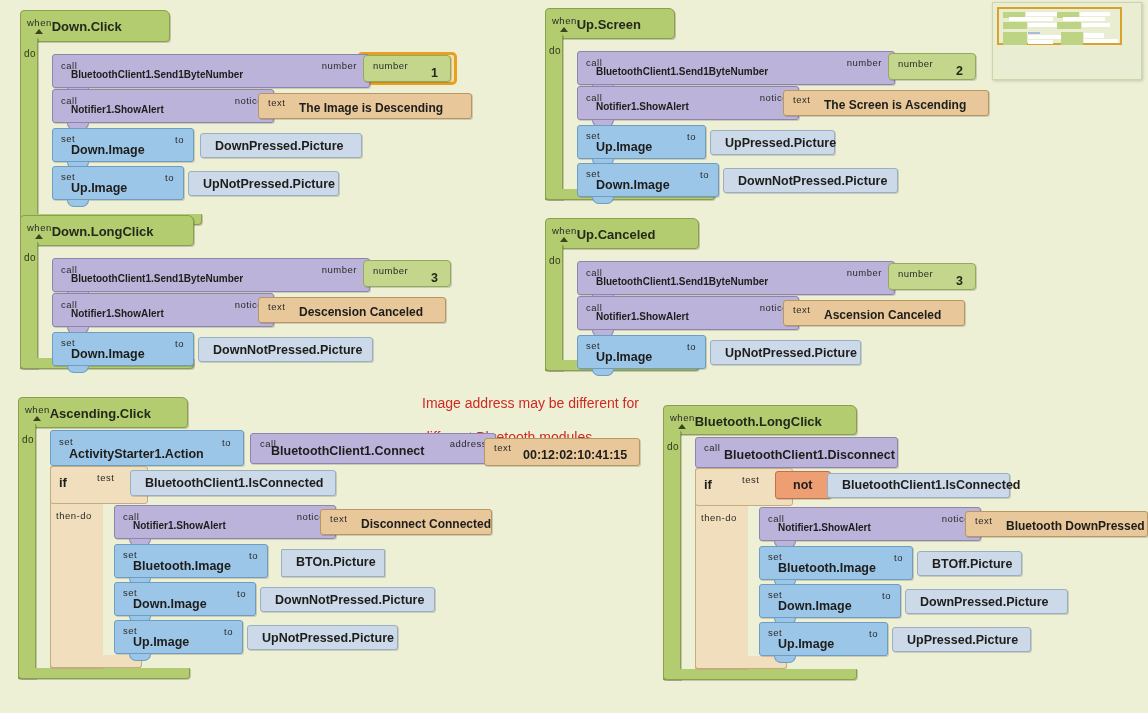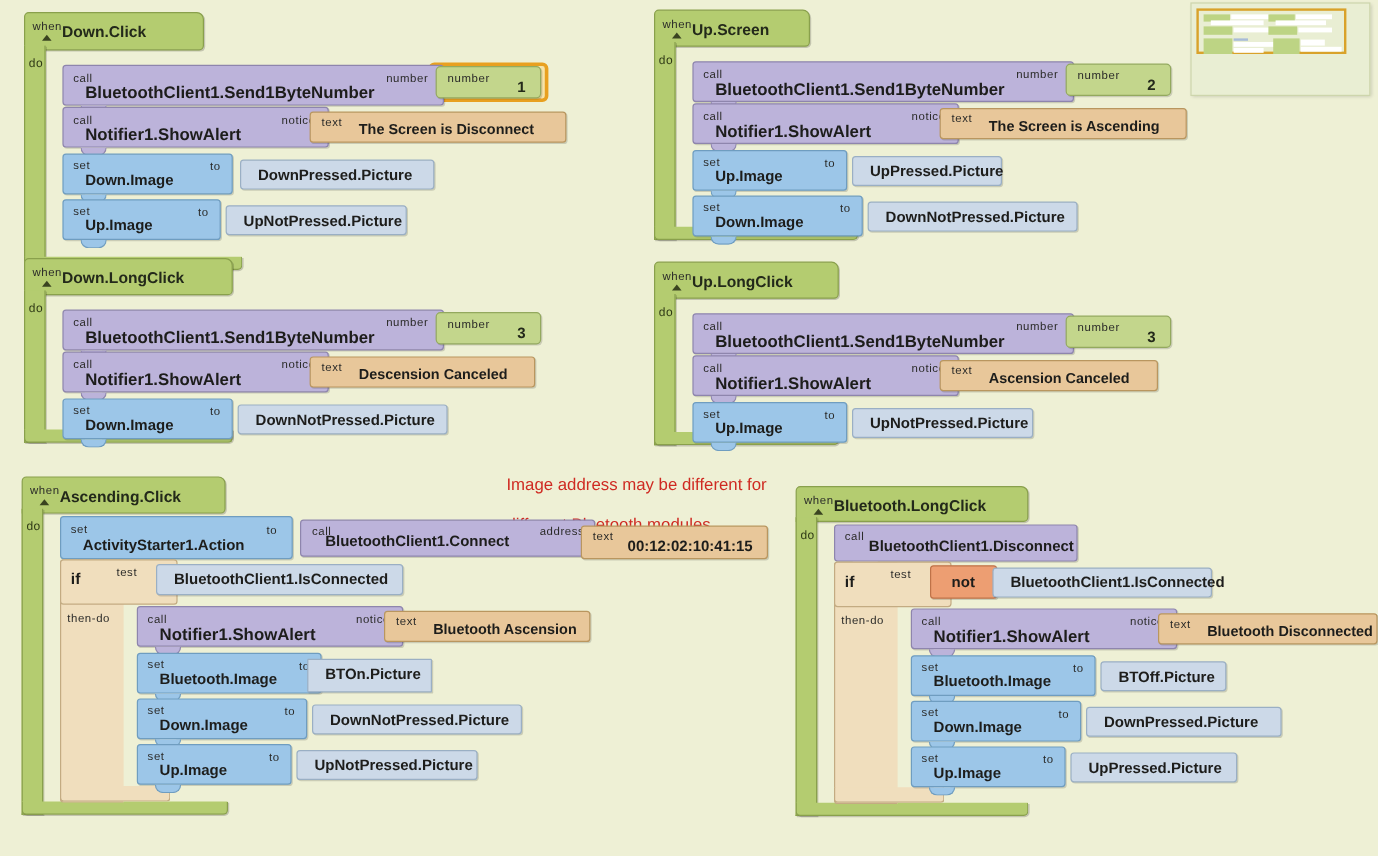--- a/index.html
+++ b/index.html
@@ -40,21 +40,21 @@
   }
   .call{background:#bcb3da;border:1px solid #8e85ad;}
   .setb{background:#9cc6e8;border:1px solid #6f9dc0;}
   .getb{background:#ccd9e8;border:1px solid #9aafc4;}
   .ctrl{background:#f0debd;border:1px solid #c3ab82;}
   .textv{background:#e8c79a;border:1px solid #b9965f;}
   .numv{background:#c3d68c;border:1px solid #93a95e;}
   .notv{background:#ed9e72;border:1px solid #bf7248;}
 
   .lbl-sm{font-size:9.5px;color:#2a2a28;letter-spacing:.5px;white-space:nowrap;}
-  .lbl-main{font-size:14px;font-weight:bold;color:#1d1d1b;white-space:nowrap;}
+  .lbl-main{font-size:10px;font-weight:bold;color:#1d1d1b;white-space:nowrap;}
   .lbl-main-n{font-size:12.5px;font-weight:bold;color:#23291a;white-space:nowrap;}
 
   
   .bump{
     position:absolute;left:14px;width:20px;height:6px;
     border-radius:0 0 8px 8px;
   }
 
   
   .sel{
@@ -111,21 +111,21 @@
     </div>
 
     <div class="row call" style="left:32px;top:79px;width:222px;height:34px;">
       <span class="lbl-sm" style="position:absolute;left:8px;top:5px;">call</span>
       <span class="lbl-main" style="position:absolute;left:18px;top:14px;">Notifier1.ShowAlert</span>
       <span class="lbl-sm" style="position:absolute;right:10px;top:5px;">notice</span>
       <div class="bump" style="background:#bcb3da;border:1px solid #8e85ad;border-top:none;top:33px;"></div>
     </div>
     <div class="row textv" style="left:238px;top:83px;width:214px;height:26px;border-radius:3px;">
       <span class="lbl-sm" style="position:absolute;left:9px;top:3px;">text</span>
-      <span class="lbl-main" style="position:absolute;left:40px;top:7px;font-size:12px;">The Screen is Disconnect</span>
+      <span class="lbl-main" style="position:absolute;left:40px;top:7px;font-size:12px;">The Image is Descending</span>
     </div>
 
     <div class="row setb" style="left:32px;top:118px;width:142px;height:34px;">
       <span class="lbl-sm" style="position:absolute;left:8px;top:4px;">set</span>
       <span class="lbl-main" style="position:absolute;left:18px;top:14px;font-size:12.5px;">Down.Image</span>
       <span class="lbl-sm" style="position:absolute;right:9px;top:5px;">to</span>
       <div class="bump" style="background:#9cc6e8;border:1px solid #6f9dc0;border-top:none;top:33px;"></div>
     </div>
     <div class="row getb" style="left:180px;top:123px;width:162px;height:25px;border-radius:3px;">
       <span class="lbl-main" style="position:absolute;left:14px;top:5px;font-size:12.5px;">DownPressed.Picture</span>
@@ -246,21 +246,21 @@
     </div>
   </div>
 
   <div class="blk" style="left:545px;top:218px;">
     <div class="event" style="position:relative;width:152px;height:29px;border-radius:4px 6px 4px 0;">
       <div class="event-head">
         <div class="kw-stack">
             <span class="lbl-sm">when</span>
             <span class="tri"></span>
           </div>
-        <span class="ev-title">Up.LongClick</span>
+        <span class="ev-title">Up.Canceled</span>
       </div>
     </div>
     <div class="event" style="position:absolute;left:0;top:27px;width:16px;height:125px;border-radius:0;border-top:none;"></div>
     <div class="event" style="position:absolute;left:0;top:142px;width:152px;height:10px;border-radius:0 0 4px 4px;border-top:none;"></div>
     <span class="do-label" style="left:4px;top:37px;">do</span>
 
     <div class="row call" style="left:32px;top:43px;width:318px;height:34px;">
       <span class="lbl-sm" style="position:absolute;left:8px;top:5px;">call</span>
       <span class="lbl-main" style="position:absolute;left:18px;top:14px;">BluetoothClient1.Send1ByteNumber</span>
       <span class="lbl-sm" style="position:absolute;right:12px;top:5px;">number</span>
@@ -342,30 +342,30 @@
     </div>
 
     <div class="row call" style="left:96px;top:108px;width:222px;height:34px;">
       <span class="lbl-sm" style="position:absolute;left:8px;top:5px;">call</span>
       <span class="lbl-main" style="position:absolute;left:18px;top:14px;">Notifier1.ShowAlert</span>
       <span class="lbl-sm" style="position:absolute;right:10px;top:5px;">notice</span>
       <div class="bump" style="background:#bcb3da;border:1px solid #8e85ad;border-top:none;top:33px;"></div>
     </div>
     <div class="row textv" style="left:302px;top:112px;width:172px;height:26px;border-radius:3px;">
       <span class="lbl-sm" style="position:absolute;left:9px;top:3px;">text</span>
-      <span class="lbl-main" style="position:absolute;left:40px;top:7px;font-size:12px;">Bluetooth Ascension</span>
+      <span class="lbl-main" style="position:absolute;left:40px;top:7px;font-size:12px;">Disconnect Connected</span>
     </div>
 
     <div class="row setb" style="left:96px;top:147px;width:154px;height:34px;">
       <span class="lbl-sm" style="position:absolute;left:8px;top:4px;">set</span>
       <span class="lbl-main" style="position:absolute;left:18px;top:14px;font-size:12.5px;">Bluetooth.Image</span>
       <span class="lbl-sm" style="position:absolute;right:9px;top:5px;">to</span>
       <div class="bump" style="background:#9cc6e8;border:1px solid #6f9dc0;border-top:none;top:33px;"></div>
     </div>
-    <div class="row getb" style="left:238px;top:152px;width:104px;height:28px;border-radius:1px;">
+    <div class="row getb" style="left:263px;top:152px;width:104px;height:28px;border-radius:1px;">
       <span class="lbl-main" style="position:absolute;left:14px;top:5px;font-size:12.5px;">BTOn.Picture</span>
     </div>
 
     <div class="row setb" style="left:96px;top:185px;width:142px;height:34px;">
       <span class="lbl-sm" style="position:absolute;left:8px;top:4px;">set</span>
       <span class="lbl-main" style="position:absolute;left:18px;top:14px;font-size:12.5px;">Down.Image</span>
       <span class="lbl-sm" style="position:absolute;right:9px;top:5px;">to</span>
       <div class="bump" style="background:#9cc6e8;border:1px solid #6f9dc0;border-top:none;top:33px;"></div>
     </div>
     <div class="row getb" style="left:242px;top:190px;width:175px;height:25px;border-radius:3px;">
@@ -419,21 +419,21 @@
     </div>
 
     <div class="row call" style="left:96px;top:102px;width:222px;height:34px;">
       <span class="lbl-sm" style="position:absolute;left:8px;top:5px;">call</span>
       <span class="lbl-main" style="position:absolute;left:18px;top:14px;">Notifier1.ShowAlert</span>
       <span class="lbl-sm" style="position:absolute;right:10px;top:5px;">notice</span>
       <div class="bump" style="background:#bcb3da;border:1px solid #8e85ad;border-top:none;top:33px;"></div>
     </div>
     <div class="row textv" style="left:302px;top:106px;width:183px;height:26px;border-radius:3px;">
       <span class="lbl-sm" style="position:absolute;left:9px;top:3px;">text</span>
-      <span class="lbl-main" style="position:absolute;left:40px;top:7px;font-size:12px;">Bluetooth Disconnected</span>
+      <span class="lbl-main" style="position:absolute;left:40px;top:7px;font-size:12px;">Bluetooth DownPressed</span>
     </div>
 
     <div class="row setb" style="left:96px;top:141px;width:154px;height:34px;">
       <span class="lbl-sm" style="position:absolute;left:8px;top:4px;">set</span>
       <span class="lbl-main" style="position:absolute;left:18px;top:14px;font-size:12.5px;">Bluetooth.Image</span>
       <span class="lbl-sm" style="position:absolute;right:9px;top:5px;">to</span>
       <div class="bump" style="background:#9cc6e8;border:1px solid #6f9dc0;border-top:none;top:33px;"></div>
     </div>
     <div class="row getb" style="left:254px;top:146px;width:105px;height:25px;border-radius:3px;">
       <span class="lbl-main" style="position:absolute;left:14px;top:5px;font-size:12.5px;">BTOff.Picture</span>

